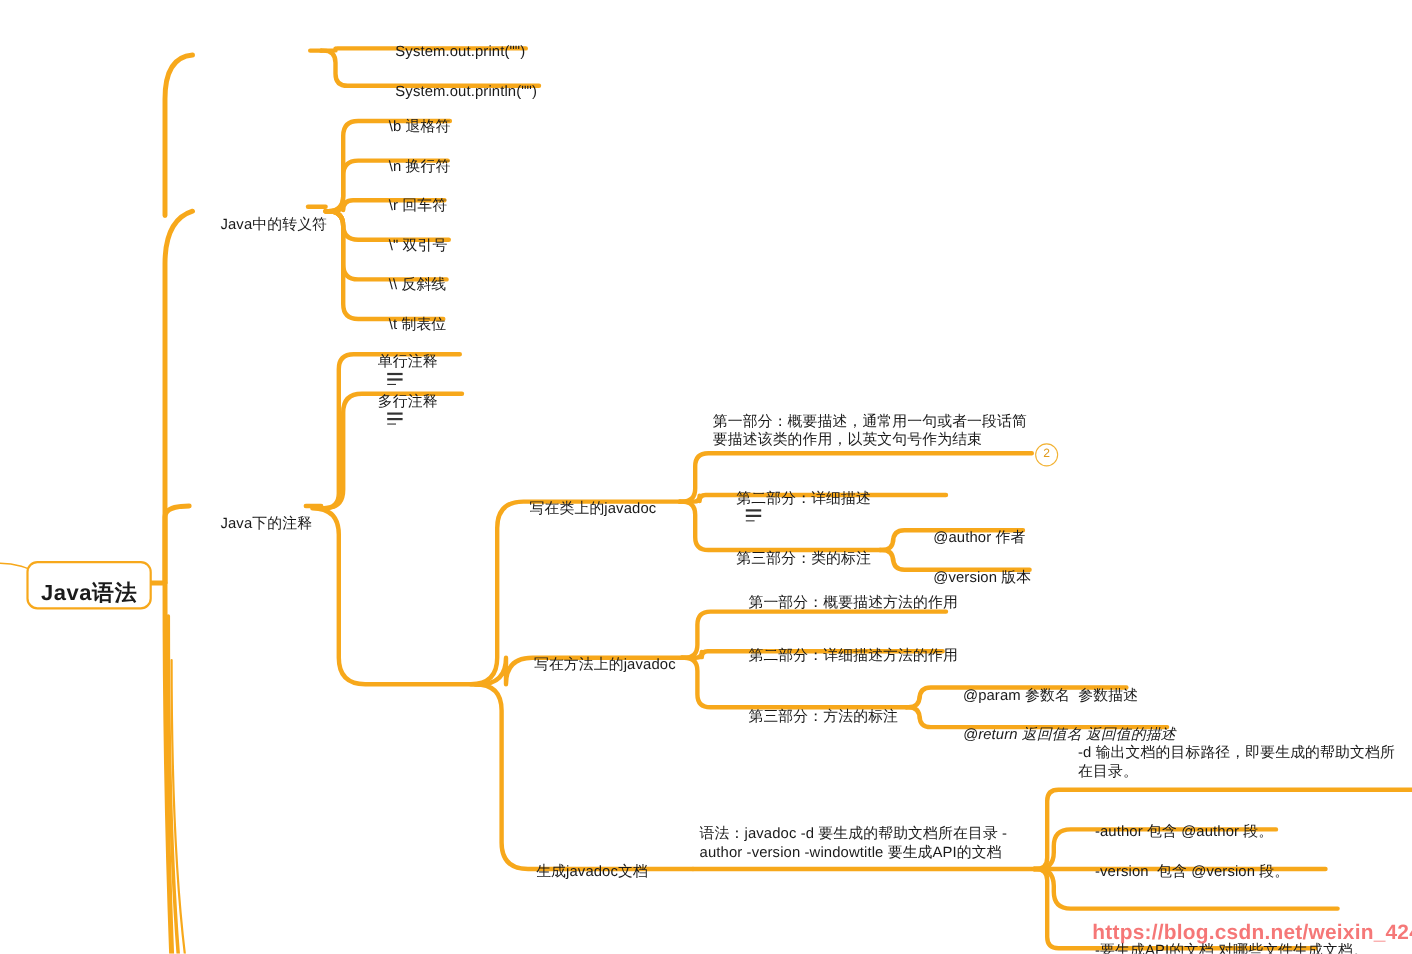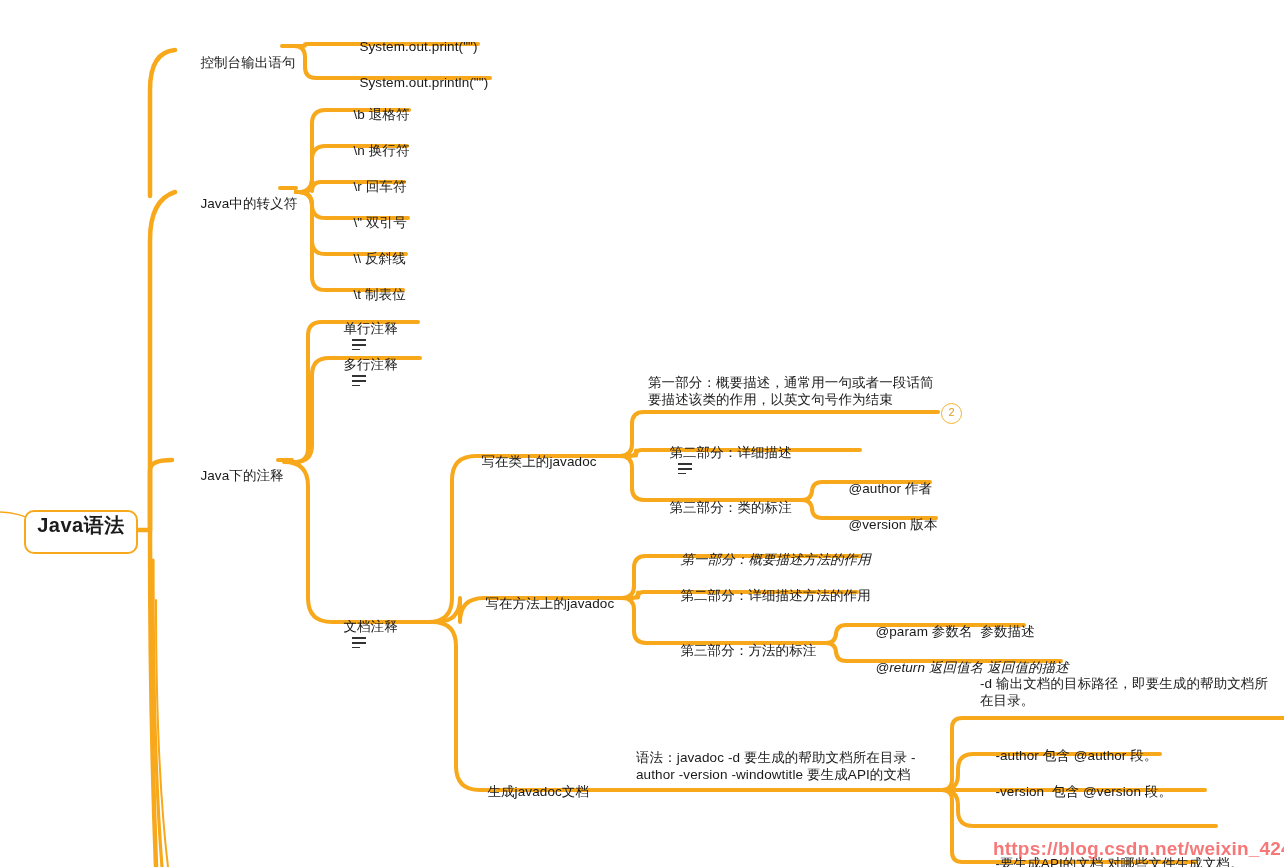--- a/index.html
+++ b/index.html
@@ -38,21 +38,21 @@
   }
   .node.wrap {
     white-space: normal;
   }
   .root-node {
     position: absolute;
     border: 2.5px solid #F7A81B;
     border-radius: 10px;
     background: #ffffff;
     display: flex;
-    align-items: flex-start;
+    align-items: flex-end;
     justify-content: center;
     font-size: 20px;
     font-weight: bold;
     color: #1b1b1b;
     letter-spacing: 0.5px;
   }
   .note-icon {
     display: inline-block;
     vertical-align: middle;
     width: 14px;
@@ -141,23 +141,20 @@
       <path d="M 940 790 L 942.7 790 Q 958 790 958 774.7 L 958 769.3 Q 958 754 973.3 754 L 1160 754" fill="none" stroke="#F7A81B" stroke-width="4" stroke-linecap="round" stroke-linejoin="round"></path>
       <path d="M 940 790 L 962 790 Q 962 790 962 790 L 962 790 Q 962 790 962 790 L 1205 790" fill="none" stroke="#F7A81B" stroke-width="4" stroke-linecap="round" stroke-linejoin="round"></path>
       <path d="M 940 790 L 942.7 790 Q 958 790 958 805.3 L 958 810.7 Q 958 826 973.3 826 L 1216 826" fill="none" stroke="#F7A81B" stroke-width="4" stroke-linecap="round" stroke-linejoin="round"></path>
       <path d="M 940 790 L 941.8 790 Q 952 790 952 800.2 L 952 851.8 Q 952 862 962.2 862 L 1196 862" fill="none" stroke="#F7A81B" stroke-width="4" stroke-linecap="round" stroke-linejoin="round"></path>
     </svg>
 
   <div class="root-node" style="left:24px; top:510px; width:110px; height:40px;">
     <span>Java语法</span>
   </div>
 
-  <div class="node" style="left:185px; top:37px;">
-    <span>控制台输出语句</span>
-  </div>
   <div class="node" style="left:185px; top:178px;">
     <span>Java中的转义符</span>
   </div>
   <div class="node" style="left:185px; top:450px;">
     <span>Java下的注释</span>
   </div>
 
   <div class="node" style="left:344px; top:21px;">
     <span>System.out.print("")</span>
   </div>
@@ -185,24 +182,20 @@
   </div>
 
   <div class="node" style="left:328px; top:303px;">
     <span>单行注释</span>
     <span class="note-icon"><i></i><i></i><i></i></span>
   </div>
   <div class="node" style="left:328px; top:339px;">
     <span>多行注释</span>
     <span class="note-icon"><i></i><i></i><i></i></span>
   </div>
-  <div class="node" style="left:328px; top:601px;">
-    <span>文档注释</span>
-    <span class="note-icon"><i></i><i></i><i></i></span>
-  </div>
 
   <div class="node" style="left:466px; top:436px;">
     <span>写在类上的javadoc</span>
   </div>
   <div class="node" style="left:470px; top:578px;">
     <span>写在方法上的javadoc</span>
   </div>
   <div class="node" style="left:472px; top:766px;">
     <span>生成javadoc文档</span>
   </div>
@@ -220,21 +213,21 @@
   <div class="node" style="left:654px; top:482px;">
     <span>第三部分：类的标注</span>
   </div>
   <div class="node" style="left:833px; top:463px;">
     <span>@author 作者</span>
   </div>
   <div class="node" style="left:833px; top:499px;">
     <span>@version 版本</span>
   </div>
 
-  <div class="node" style="left:665px; top:534px;font-style:italic;">
+  <div class="node" style="left:665px; top:522px;">
     <span>第一部分：概要描述方法的作用</span>
   </div>
   <div class="node" style="left:665px; top:570px;">
     <span>第二部分：详细描述方法的作用</span>
   </div>
   <div class="node" style="left:665px; top:625px;">
     <span>第三部分：方法的标注</span>
   </div>
   <div class="node" style="left:860px; top:606px;">
     <span>@param 参数名  参数描述</span>

